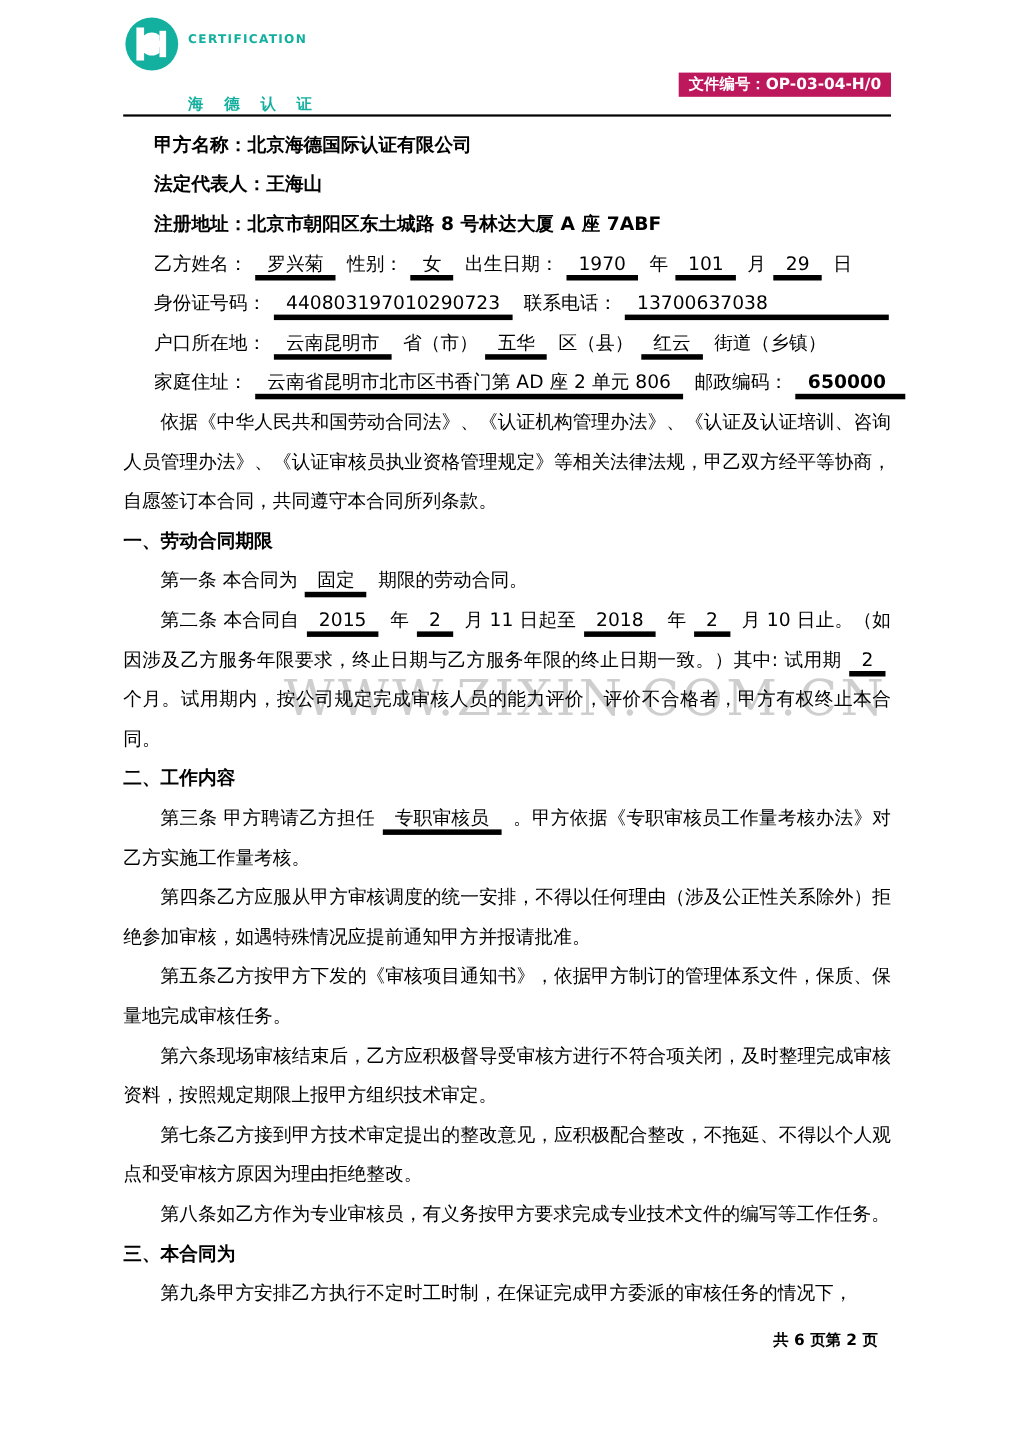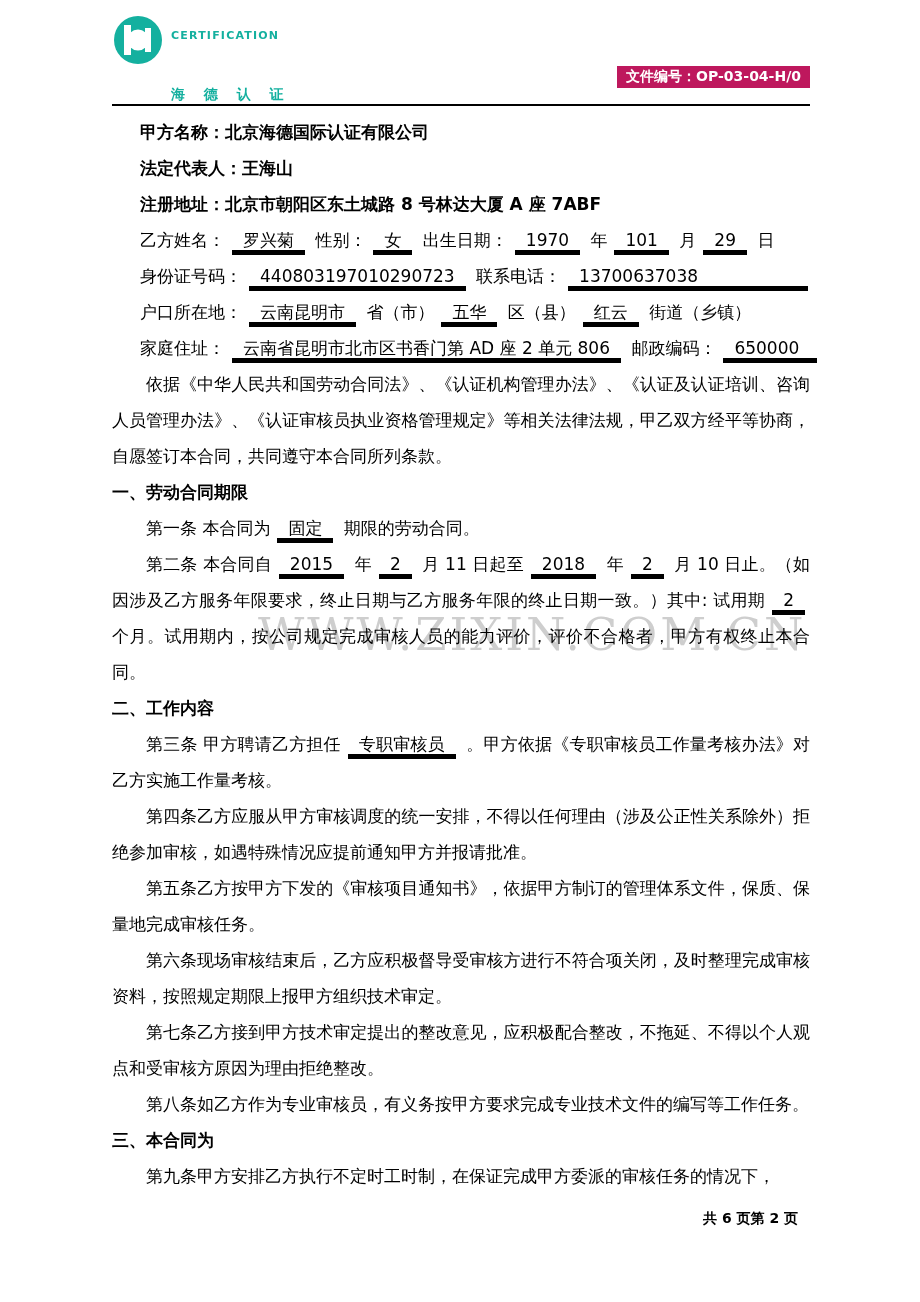--- a/index.html
+++ b/index.html
@@ -24,21 +24,21 @@
   .rule { border: none; border-top: 2px solid #000; margin: 0; }
 
   
   .content { position: relative; z-index: 1; margin-top: 8px; font-size: 17px; line-height: 36px; text-align: justify; }
   .line { padding-left: 28px; white-space: nowrap; }
   .b { font-weight: bold; }
   .para { text-indent: 2em; }
   .h { font-weight: bold; }
   .u { border-bottom: 5px solid #000000; padding: 0 11px; margin: 0 5px; }
   .u-phone { padding-right: 110px; }
-  .u-zip { padding-right: 18px; }
+  .u-zip { padding-right: 18px; font-weight: bold; }
   .seg { margin-right: 2px; }
 
   
   .watermark {
     position: absolute; top: 608px; left: 258px; z-index: 0;
     font-family: "DejaVu Serif", "Liberation Serif", serif;
     font-size: 45px; letter-spacing: 3px;
     color: #c6c6c6; opacity: 0.85; white-space: nowrap;
   }
 

